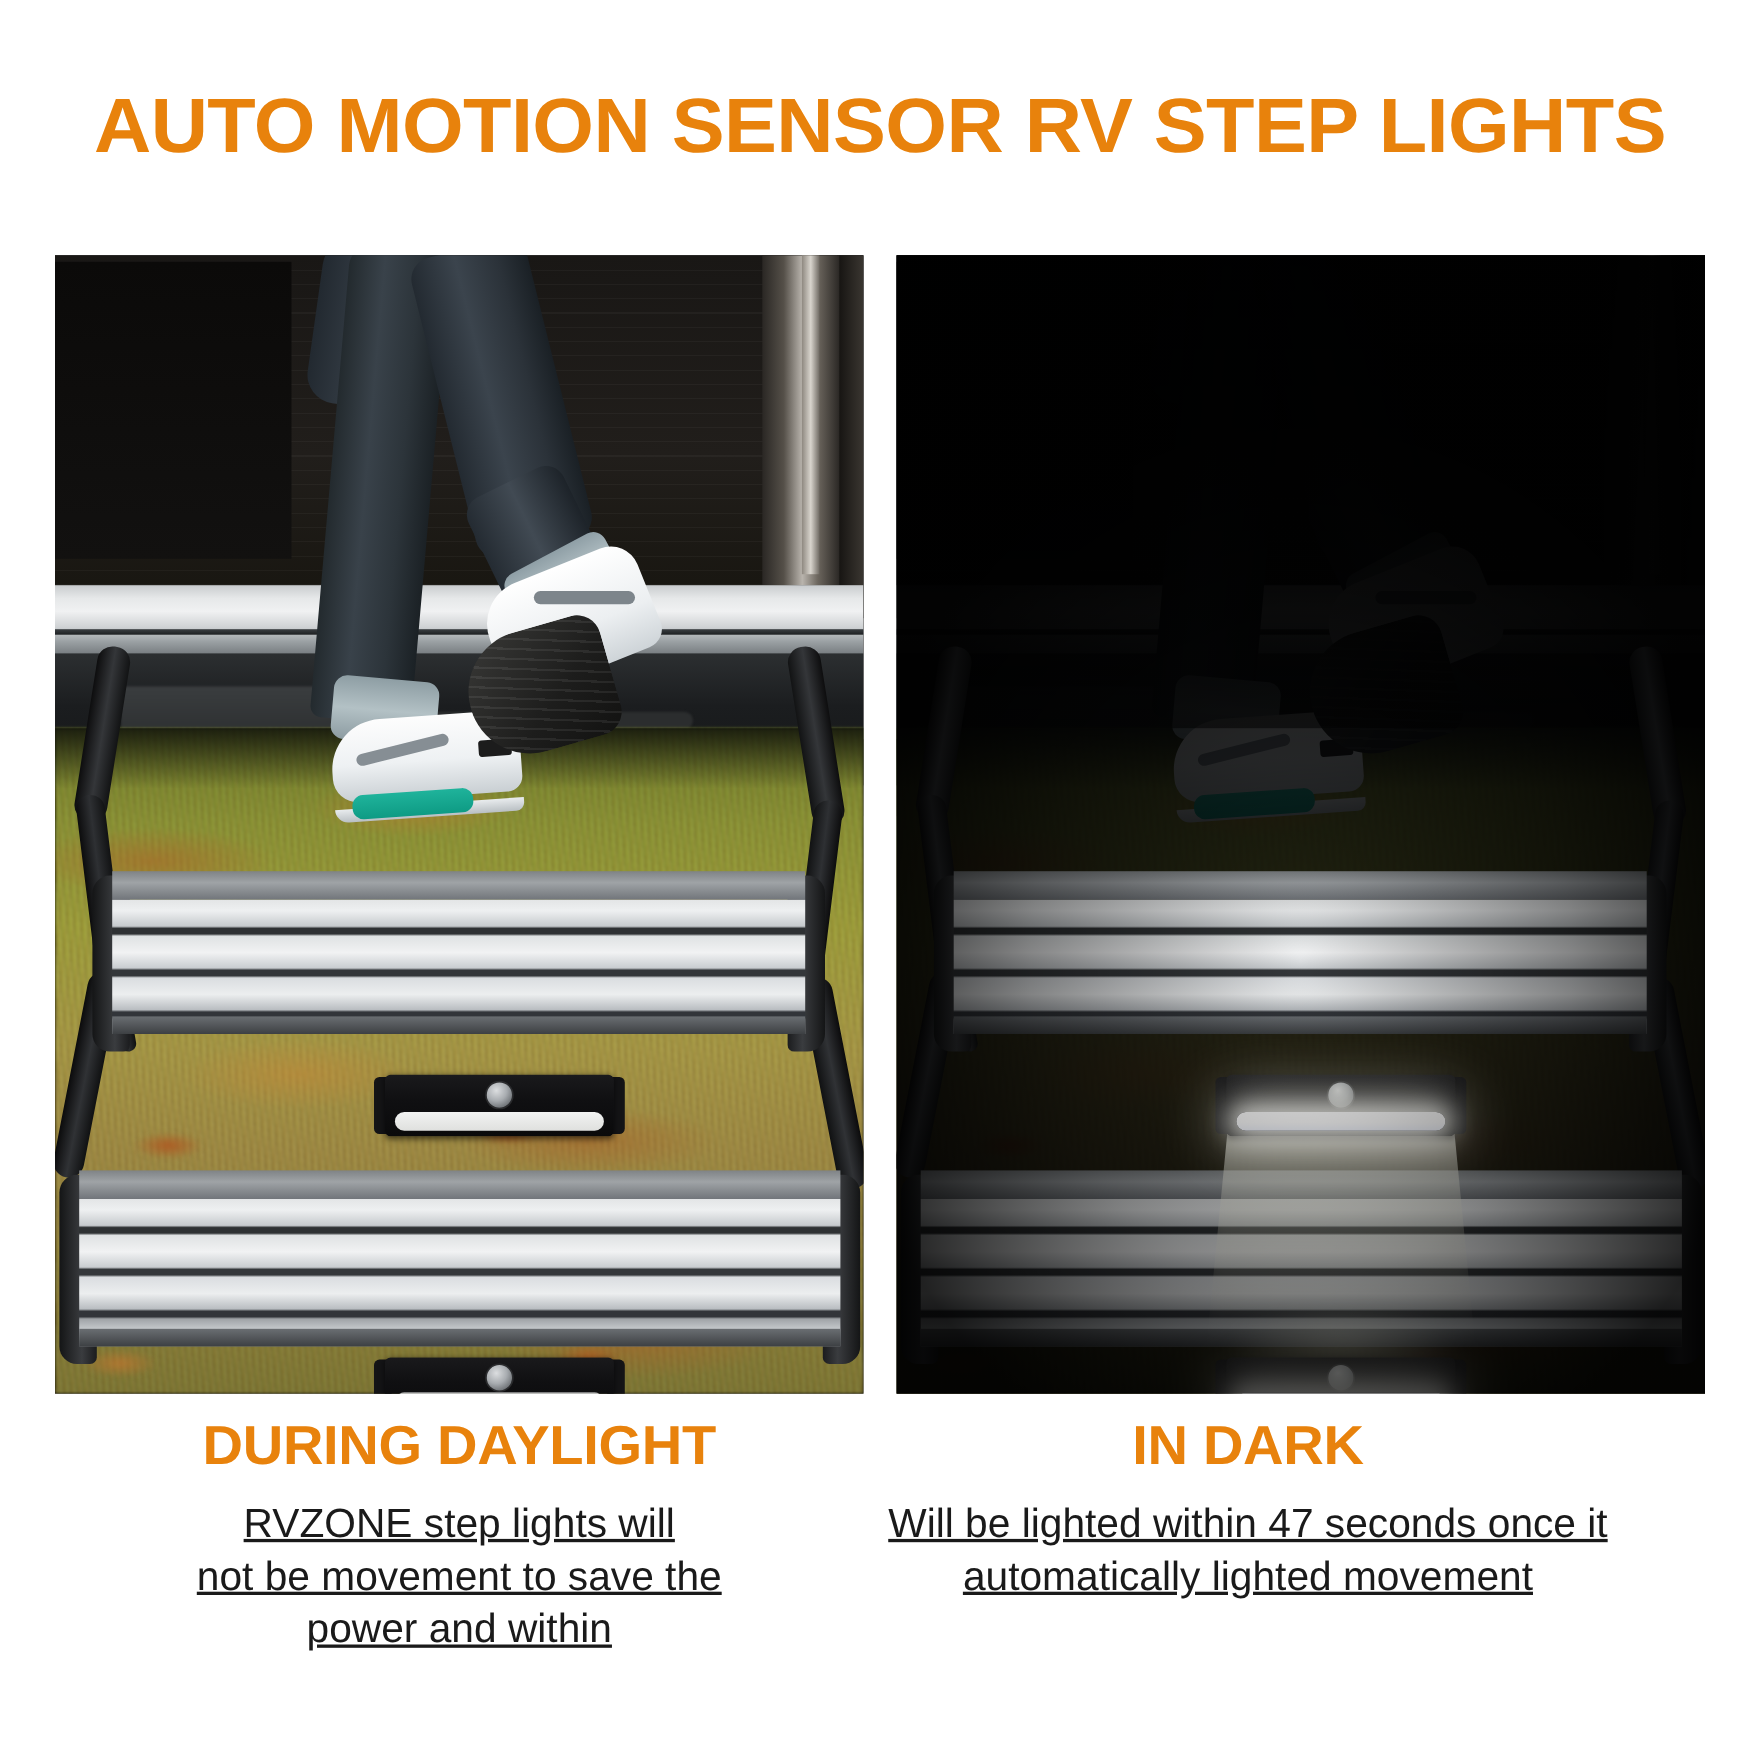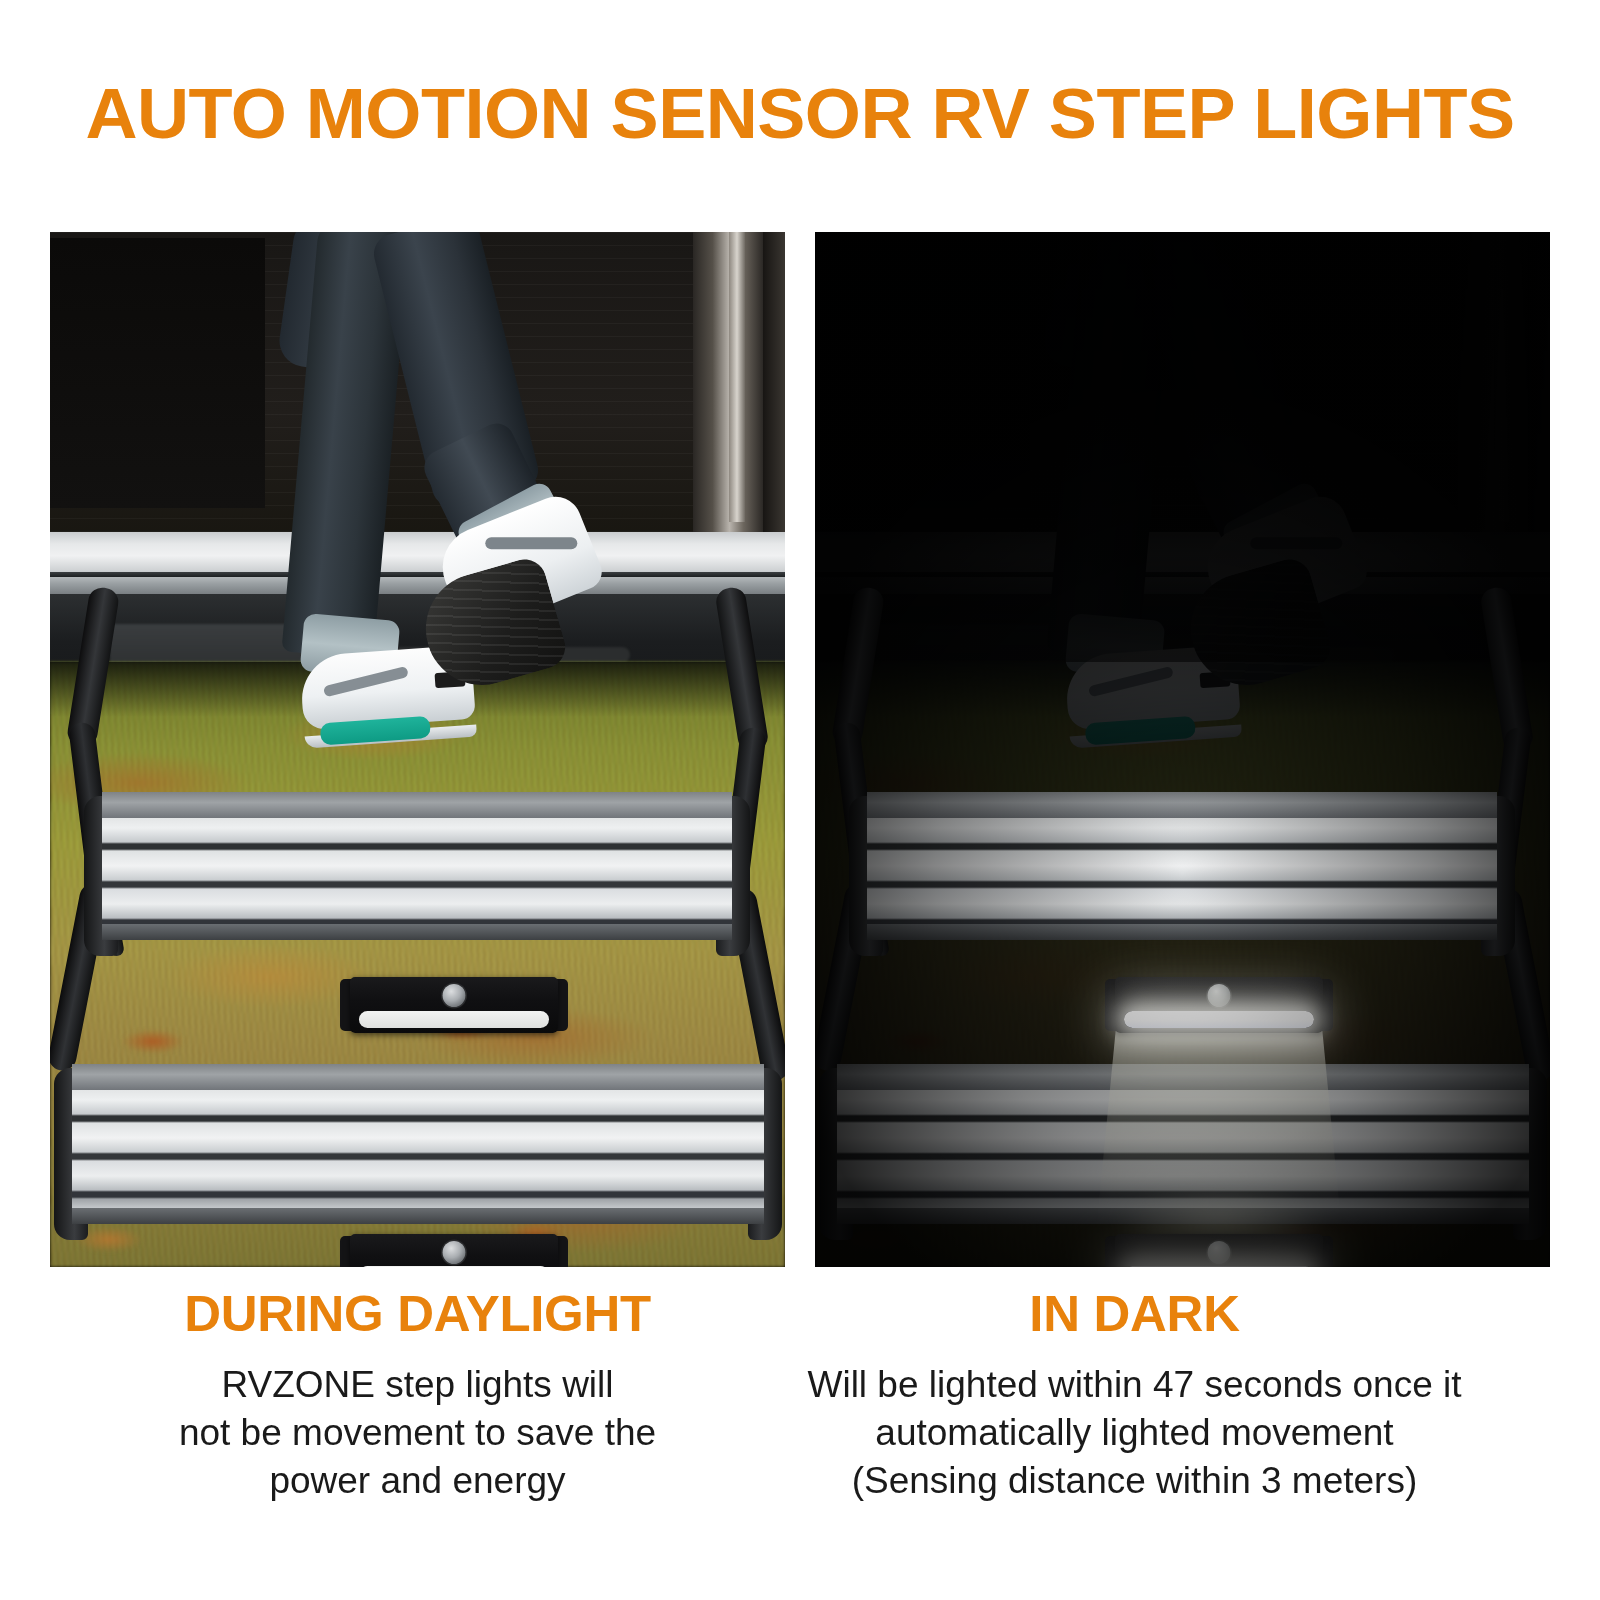--- a/index.html
+++ b/index.html
@@ -413,21 +413,21 @@
     font-size:50px;line-height:58px;font-weight:bold;
     color:#E8820C;letter-spacing:-0.3px;
     transform:scaleX(1.02);
   }
   .cap-body{
     margin-top:18px;
     font-size:37px;line-height:48px;
     color:#1a1a1a;
     font-weight:normal;
   }
-  .cap-body div{white-space:nowrap;}
+  .cap-body div{white-space:nowrap;text-decoration:underline;}
 </style>
 </head>
 <body>
 
 <div class="page">
 
   <div class="title">AUTO MOTION SENSOR RV STEP LIGHTS</div>
 
   <div class="panels">
 
@@ -622,26 +622,25 @@
       </div>
     </div>
 
   </div>
 
   <div class="caption left">
     <div class="cap-head">DURING DAYLIGHT</div>
     <div class="cap-body">
       <div>RVZONE step lights will</div>
       <div>not be movement to save the</div>
-      <div>power and energy</div>
+      <div>power and within</div>
     </div>
   </div>
 
   <div class="caption right">
     <div class="cap-head">IN DARK</div>
     <div class="cap-body">
       <div>Will be lighted within 47 seconds once it</div>
       <div>automatically lighted movement</div>
-      <div>(Sensing distance within 3 meters)</div>
     </div>
   </div>
 
 </div>
 
 </body></html>

